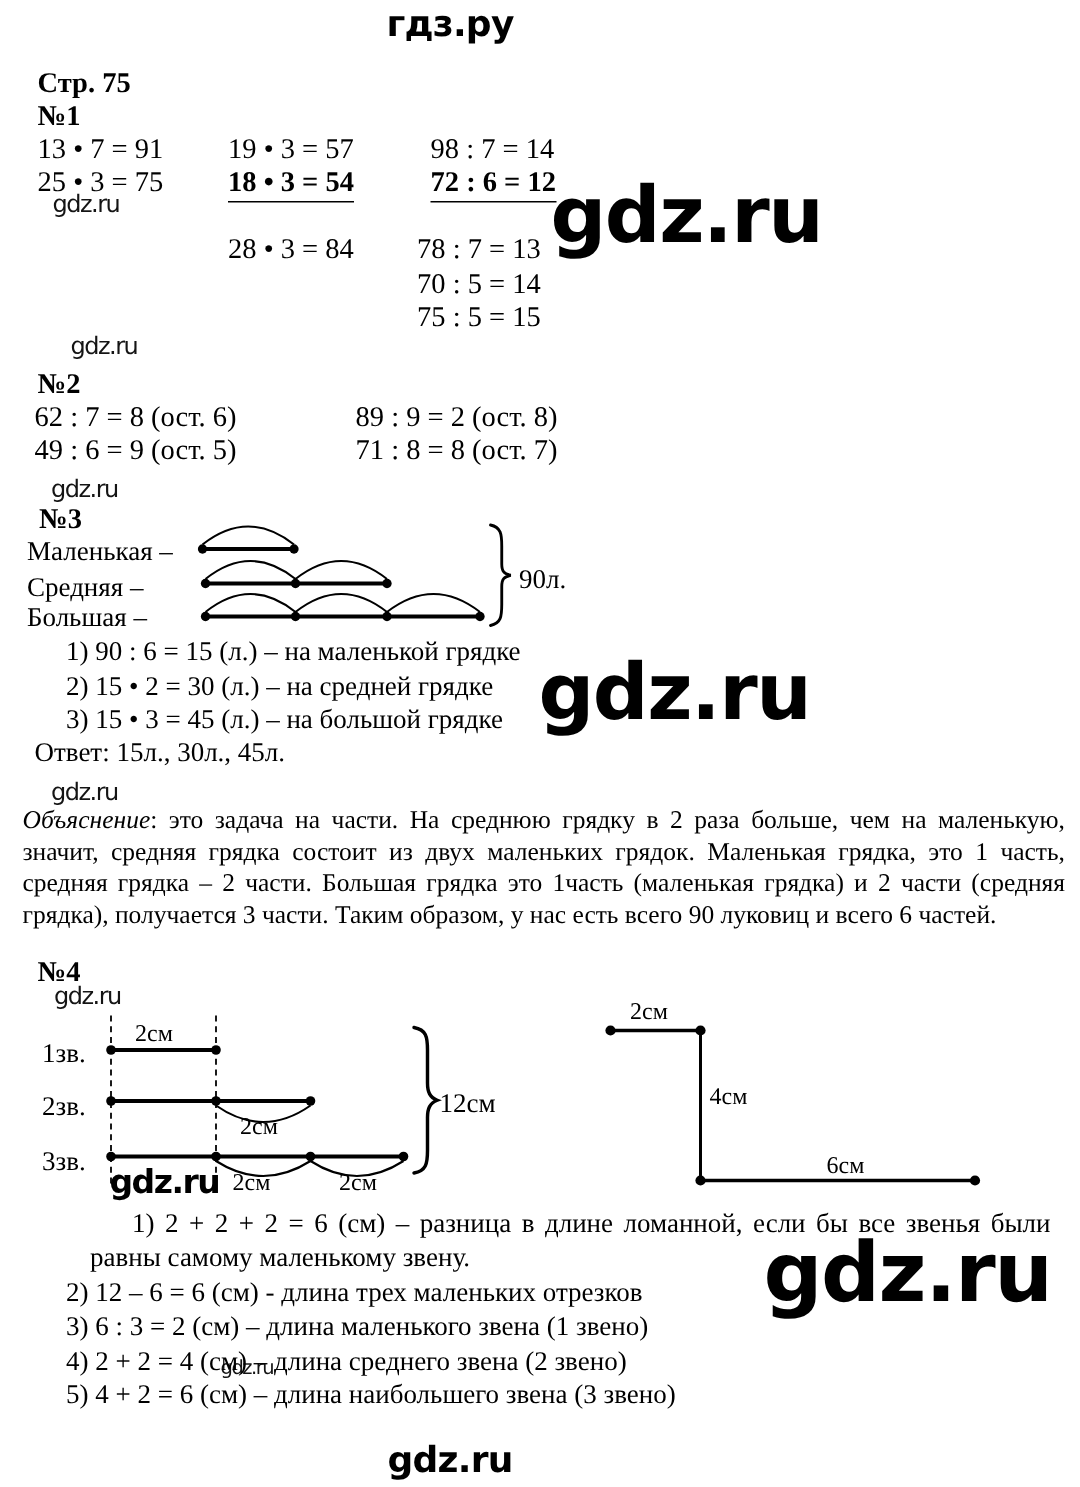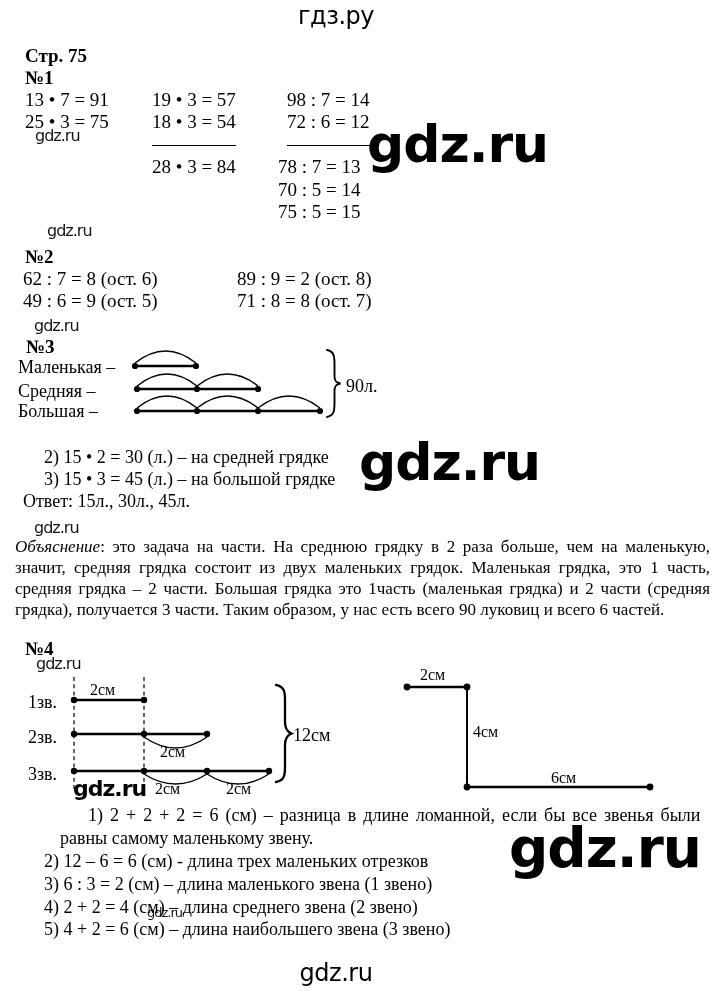--- a/index.html
+++ b/index.html
@@ -2,24 +2,24 @@
 <html><head>
 <meta charset="utf-8">
 <style>
   html,body{margin:0;padding:0;background:#fff;}
   .page{position:relative;width:720px;height:991px;background:#ffffff;overflow:hidden;
         font-family:"Liberation Serif","DejaVu Serif",serif;color:#000;}
   .abs{position:absolute;white-space:nowrap;}
   .t{font-family:"Liberation Serif","DejaVu Serif",serif;font-size:19px;line-height:1.15;color:#000;}
   .t18{font-size:18px;}
   .b{font-weight:700;}
-  .u{border-bottom:1.7px solid #000;padding-bottom:12px;}
+  .u{border-bottom:1.7px solid #000;padding-bottom:1px;font-weight:bold;}
   .ws{word-spacing:2.5px;margin-left:44px;}
-  .brand{font-family:"DejaVu Sans","Liberation Sans",sans-serif;font-weight:400;font-size:24px;line-height:1.2;
-         left:0;width:600px;text-align:center;letter-spacing:-0.5px;margin-left:36px;}
+  .brand{font-family:"DejaVu Sans","Liberation Sans",sans-serif;font-weight:700;font-size:24px;line-height:1.2;
+         left:0;width:600px;text-align:center;letter-spacing:-0.5px;}
   .wm-sm{font-family:"DejaVu Sans","Liberation Sans",sans-serif;font-size:16px;line-height:1.1;
          letter-spacing:-1px;color:#141414;}
   .wm-lg{font-family:"DejaVu Sans","Liberation Sans",sans-serif;font-weight:700;font-size:52px;line-height:1.1;
          letter-spacing:-1px;color:#000;}
   .wm-md{font-family:"DejaVu Sans","Liberation Sans",sans-serif;font-weight:700;font-size:22px;line-height:1.1;
          letter-spacing:-1px;color:#000;}
   .para{position:absolute;left:15px;top:536px;width:695px;font-size:17px;line-height:21px;
         text-align:justify;white-space:normal;}
   .it{font-style:italic;}
   .dlabel{font-size:16px;}
@@ -89,20 +89,21 @@
         <circle cx="197" cy="49" r="3.1"></circle>
         <circle cx="258" cy="49" r="3.1"></circle>
       <circle cx="137" cy="71" r="3.1"></circle>
         <circle cx="197" cy="71" r="3.1"></circle>
         <circle cx="258" cy="71" r="3.1"></circle>
         <circle cx="320" cy="71" r="3.1"></circle>
     </g>
     <path d="M327,10 C334,11.5 334.5,16 334.5,24 L334.5,36 C334.5,41 336,42.5 340.5,43.5 C336,44.5 334.5,46 334.5,51 L334.5,63 C334.5,71 334,75.5 327,77" stroke="#000" stroke-width="1.9" fill="none" stroke-linecap="round"></path>
   </svg>
 
+  <span class="abs t t18" style="left:44px;top:424px">1) 90 : 6 = 15 (л.) – на маленькой грядке</span>
   <span class="abs t t18" style="left:44px;top:447px">2) 15 • 2 = 30 (л.) – на средней грядке</span>
   <span class="abs t t18" style="left:44px;top:469px">3) 15 • 3 = 45 (л.) – на большой грядке</span>
   <span class="abs t t18" style="left:23px;top:491px">Ответ: 15л., 30л., 45л.</span>
 
   <div class="para"><span class="it">Объяснение</span><span>: это задача на части. На среднюю грядку в 2 раза больше, чем на маленькую, значит, средняя грядка состоит из двух маленьких грядок. Маленькая грядка, это 1 часть, средняя грядка – 2 части. Большая грядка это 1часть (маленькая грядка) и 2 части (средняя грядка), получается 3 части. Таким образом, у нас есть всего 90 луковиц и всего 6 частей.</span></div>
 
   <span class="abs t b" style="left:25px;top:638px">№4</span>
 
   <span class="abs t t18" style="left:28px;top:692px">1зв.</span>
   <span class="abs t t18" style="left:28px;top:727px">2зв.</span>

